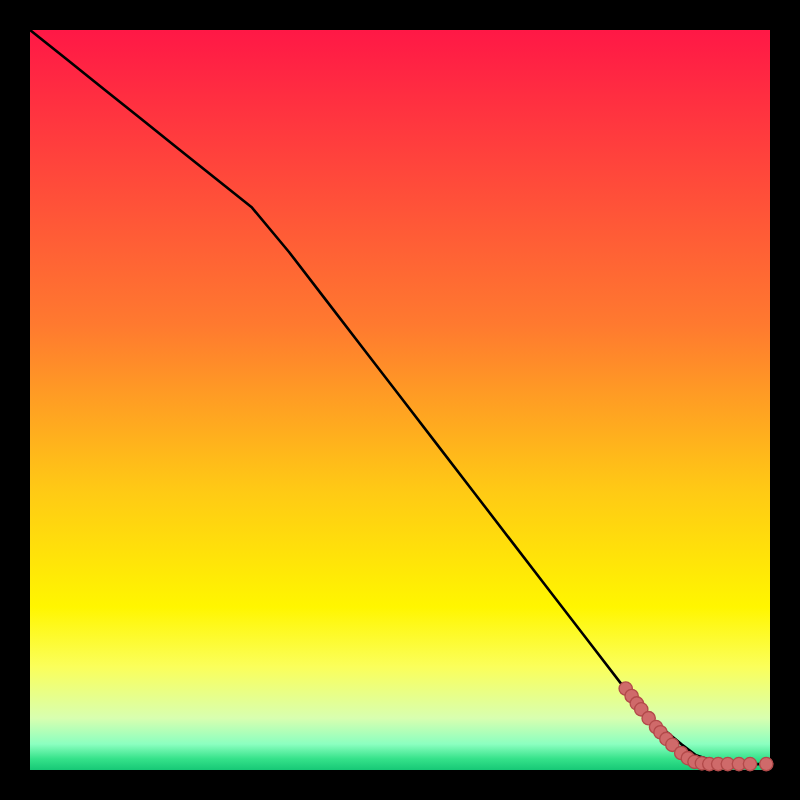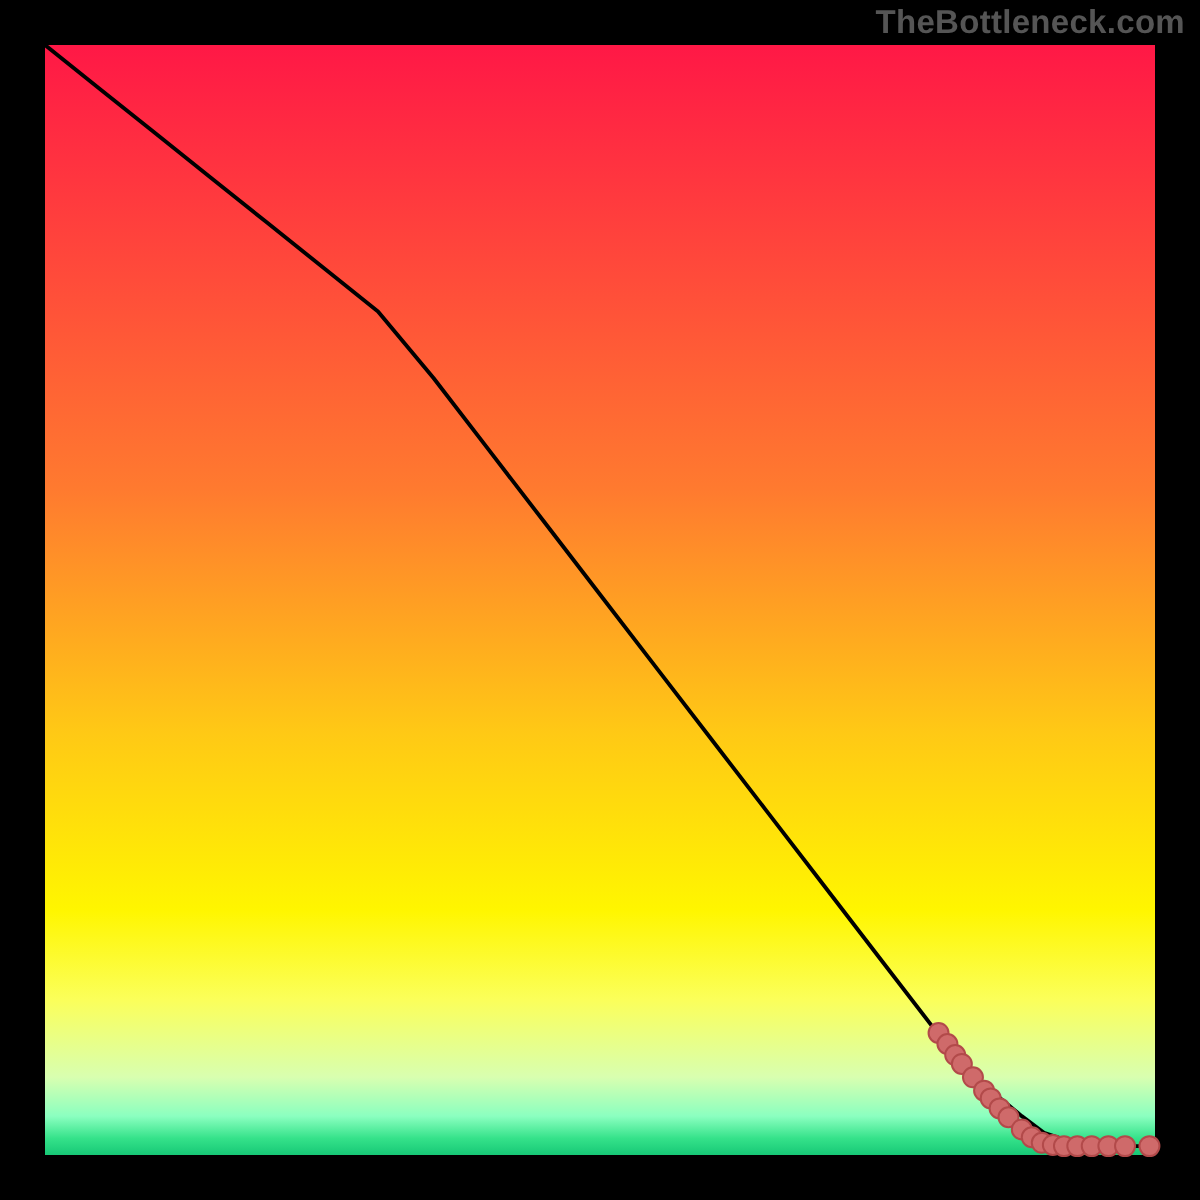--- a/index.html
+++ b/index.html
@@ -47,21 +47,20 @@
     top: 0;
     width: 100%;
     height: 100%;
     overflow: visible;
   }
 </style>
 </head>
 <body>
 
 <div class="frame">
-  <div class="watermark">TheBottleneck.com</div>
 
   <div class="plot">
     <svg class="gradient" viewBox="0 0 100 100" preserveAspectRatio="none">
       <defs>
         <linearGradient id="bg" x1="0" y1="0" x2="0" y2="1">
             <stop offset="0%" stop-color="#ff1846"></stop>
             <stop offset="40%" stop-color="#ff7a2f"></stop>
             <stop offset="62%" stop-color="#ffc915"></stop>
             <stop offset="78%" stop-color="#fff600"></stop>
             <stop offset="86%" stop-color="#fbff5a"></stop>

